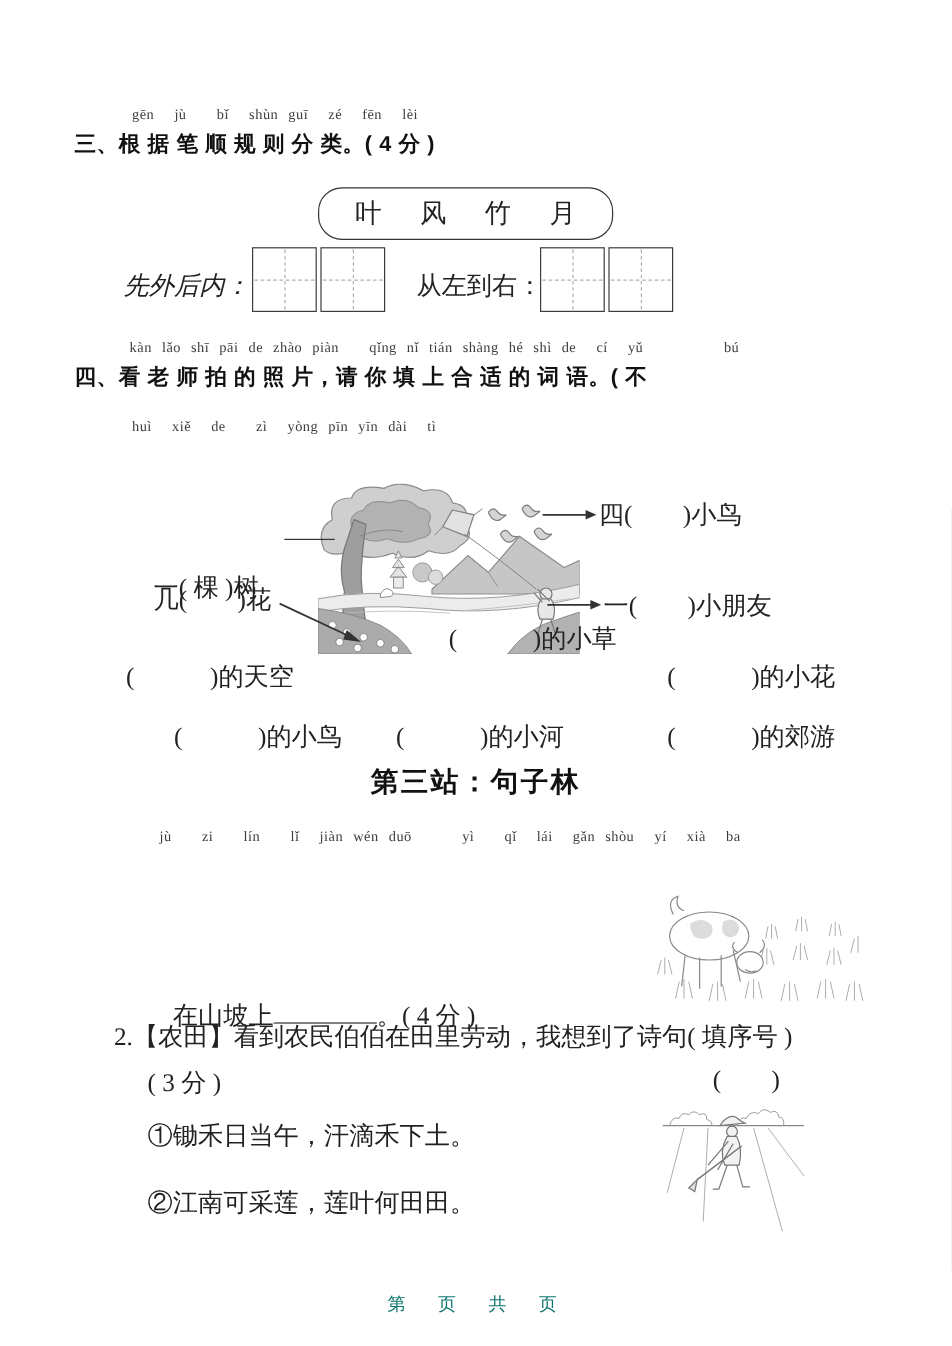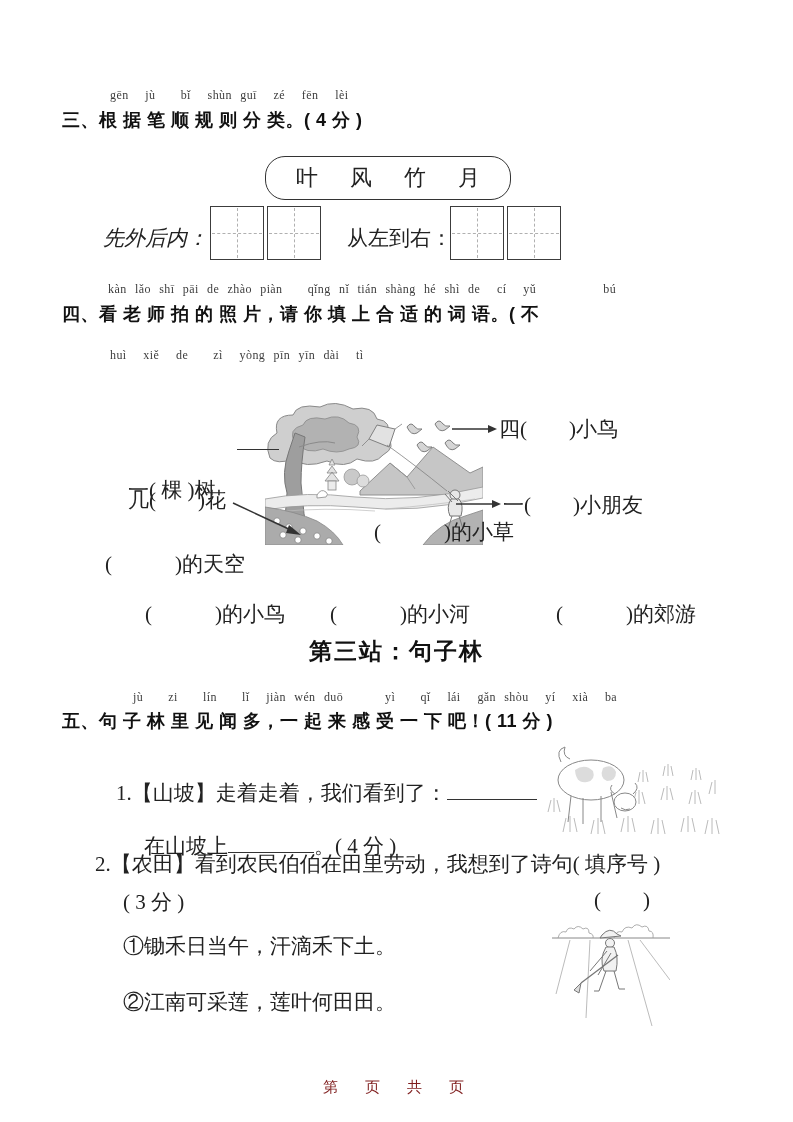--- a/index.html
+++ b/index.html
@@ -14,21 +14,21 @@
   .blank{display:inline-block;border-bottom:1.6px solid #333;height:1.05em;vertical-align:baseline;}
   .tzg{position:absolute;width:54px;height:54px;border:1.6px solid #3c3c3c;background:#fff;box-sizing:border-box;}
   .tzg::before{content:"";position:absolute;left:1px;right:1px;top:50%;border-top:1px dashed #b0b0b0;}
   .tzg::after{content:"";position:absolute;top:1px;bottom:1px;left:50%;border-left:1px dashed #b0b0b0;}
   .charbox{position:absolute;left:265px;top:156px;width:246px;height:44px;border:1.7px solid #333;
            border-radius:20px;display:flex;align-items:center;justify-content:space-around;
            font-size:22px;box-sizing:border-box;padding:0 14px;}
   .station{position:absolute;left:0;top:636px;width:793px;text-align:center;
            font-family:"Liberation Sans",sans-serif;font-weight:700;font-size:23px;color:#111;letter-spacing:2px;}
   .footer{position:absolute;left:0;top:1078px;width:793px;text-align:center;
-          font-family:"Liberation Sans",sans-serif;font-size:15px;color:#7f1d1d;letter-spacing:6px;}
+          font-family:"Liberation Sans",sans-serif;font-size:15px;color:#0f766e;letter-spacing:6px;}
   svg{display:block;}
 </style>
 </head>
 <body>
 
 <div class="page">
 
   <div class="abs pinyin" style="left:110px;top:88px;">gēn  jù   bǐ  shùn guī  zé  fēn  lèi</div>
   <div class="abs hd" style="left:62px;top:108px;">三、根 据 笔 顺 规 则 分 类。( 4 分 )</div>
 
@@ -116,32 +116,29 @@
   <div class="abs" style="left:456px;top:498px;">
     <svg width="46" height="12" viewBox="0 0 46 12">
       <line x1="0" y1="6" x2="37" y2="6" stroke="#333" stroke-width="1.5"></line>
       <polygon points="36,2 45,6 36,10" fill="#333"></polygon>
     </svg>
   </div>
   <div class="abs kai" style="left:503px;top:491px;">一(　　)小朋友</div>
 
   <div class="abs kai" style="left:105px;top:550px;">(　　　)的天空</div>
   <div class="abs kai" style="left:330px;top:518px;margin-left:44px;">(　　　)的小草</div>
+  <div class="abs kai" style="left:556px;top:550px;">(　　　)的小花</div>
   <div class="abs kai" style="left:105px;top:600px;margin-left:40px;">(　　　)的小鸟</div>
   <div class="abs kai" style="left:330px;top:600px;">(　　　)的小河</div>
   <div class="abs kai" style="left:556px;top:600px;">(　　　)的郊游</div>
 
   <div class="station">第三站：句子林</div>
 
   <div class="abs pinyin" style="left:133px;top:690px;">jù   zi   lín   lǐ  jiàn wén duō     yì   qǐ  lái  gǎn shòu  yí  xià  ba</div>
-  <div class="abs hd" style="left:62px;top:709px;">五、句 子 林 里 见 闻 多，一 起 来 感 受 一 下 吧！( 11 分 )</div>
-
-  <div class="abs kai" style="left:95px;top:752px;">
-    <span>1.【山坡】走着走着，我们看到了：</span><span class="blank" style="width:90px;"></span>
-  </div>
+
   <div class="abs kai" style="left:123px;top:805px;">
     <span>在山坡上</span><span class="blank" style="width:86px;"></span><span>。( 4 分 )</span>
   </div>
 
   <div class="abs" style="left:543px;top:742px;">
     <svg width="178" height="95" viewBox="0 0 178 95">
       <g stroke="#a8a8a8" stroke-width=".8" fill="none">
         <path d="M95,40 l2,-10 M100,40 l0,-12 M105,40 l-2,-10"></path>
         <path d="M120,34 l2,-10 M125,34 l0,-12 M130,34 l-2,-10"></path>
         <path d="M148,38 l2,-10 M153,38 l0,-12 M158,38 l-2,-10"></path>

